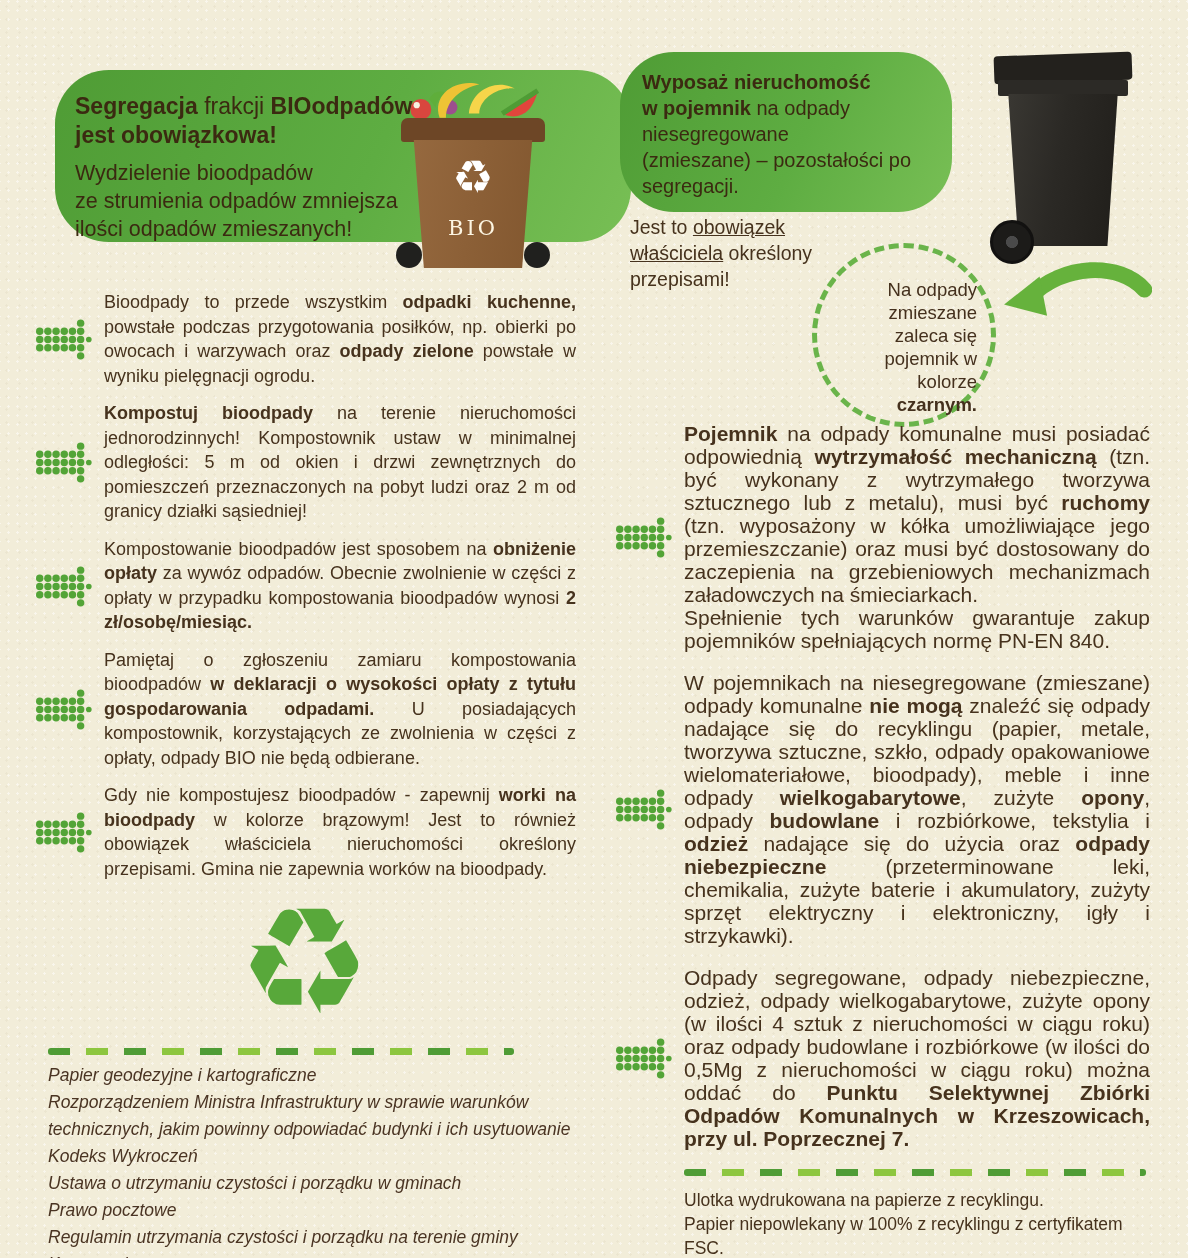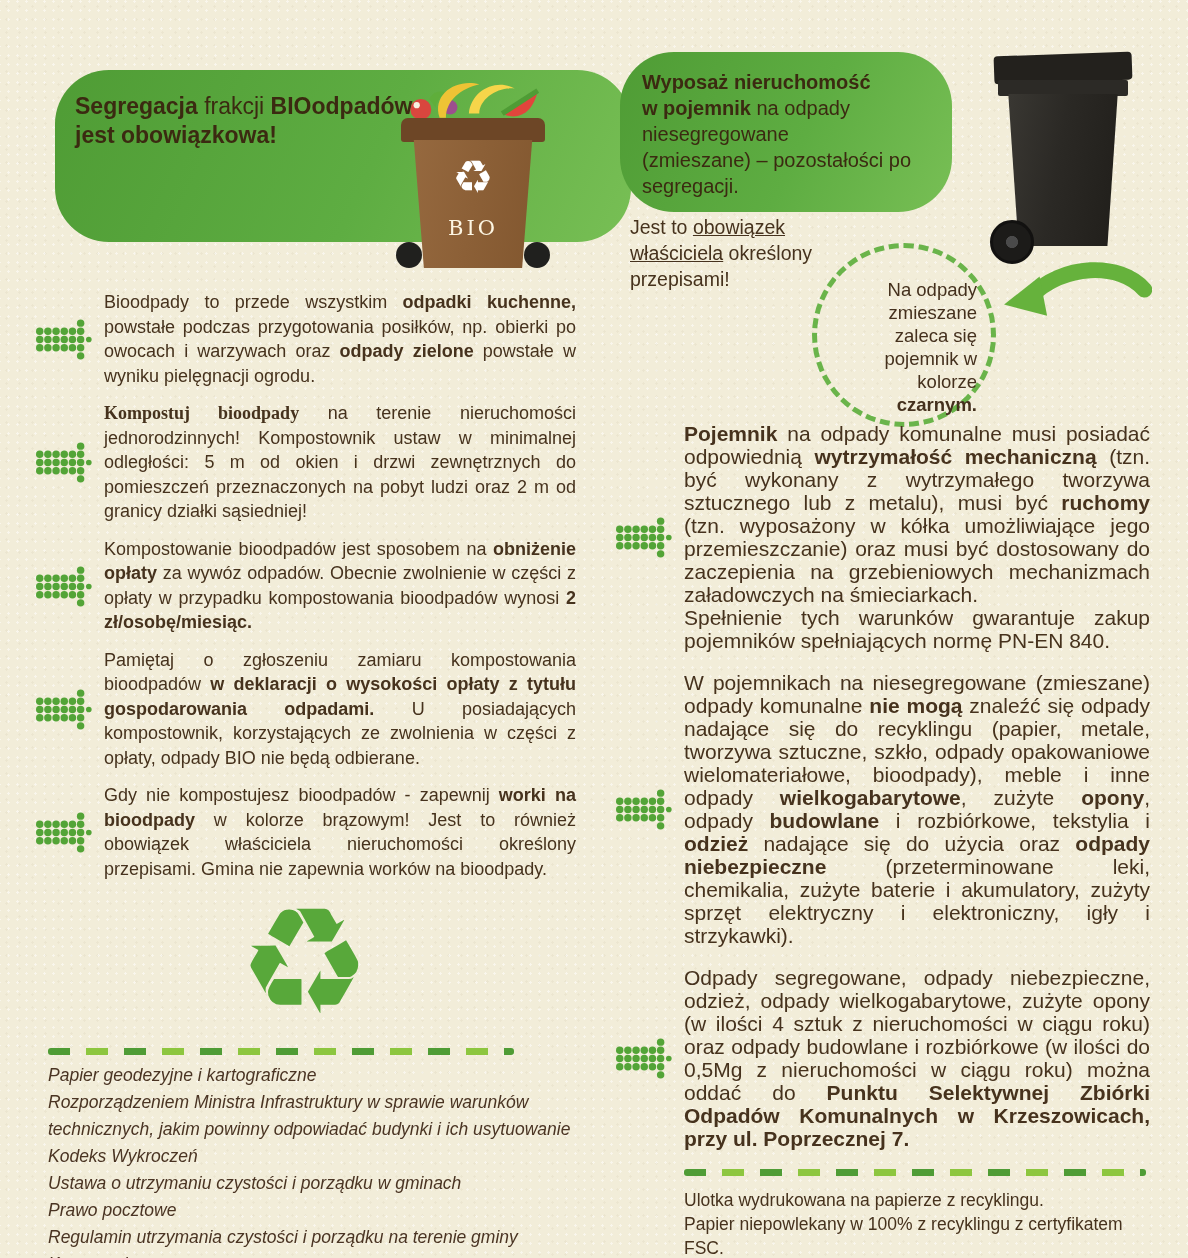--- a/index.html
+++ b/index.html
@@ -117,20 +117,23 @@
           <circle cx="49" cy="38" r="5"></circle>
           <circle cx="60" cy="38" r="5"></circle>
         <circle cx="60" cy="49" r="5"></circle>
       </g>
     </defs>
   </svg>
 
   <div class="banner" id="banner-left">
     <div class="title pre"><span style="font-weight: bold;">Segregacja</span><span> frakcji </span><span style="font-weight: bold;">BIOodpadów
 jest obowiązkowa!</span></div>
+    <div class="subtitle pre">Wydzielenie bioodpadów
+ze strumienia odpadów zmniejsza
+ilości odpadów zmieszanych!</div>
   </div>
 
   <div id="bio-bin">
     <svg width="140" height="48" viewBox="0 0 130 46" style="position:absolute;left:4px;top:-2px">
       <circle cx="16" cy="32" r="10" fill="#d9463e"></circle>
       <circle cx="12" cy="28" r="3" fill="#f7f1e0"></circle>
       <path d="M24 22 Q30 12 40 16 Q32 20 30 30 Z" fill="#5fae3b"></path>
       <circle cx="44" cy="30" r="7" fill="#9c4f8e"></circle>
       <path d="M34 40 C 26 16, 52 2, 72 8 C 54 12, 40 24, 40 40 Z" fill="#eec335"></path>
       <path d="M62 36 C 64 14, 88 2, 106 12 C 90 10, 72 22, 72 36 Z" fill="#f6d54a"></path>
@@ -174,21 +177,21 @@
     <div class="bullet">
       <svg width="58" height="41" viewBox="0 0 78 54">
           <use href="#dotarrow"></use>
         </svg>
       <p class="pre"><span>Bioodpady to przede wszystkim </span><span style="font-weight: bold;">odpadki kuchenne,</span><span> powstałe podczas przygotowania posiłków, np. obierki po owocach i warzywach oraz </span><span style="font-weight: bold;">odpady zielone</span><span> powstałe w wyniku pielęgnacji ogrodu.</span></p>
     </div>
     <div class="bullet">
       <svg width="58" height="41" viewBox="0 0 78 54">
           <use href="#dotarrow"></use>
         </svg>
-      <p class="pre"><span style="font-weight: bold; font-family: Liberation Serif, serif;">Kompostuj bioodpady</span><span> na terenie nieruchomości jednorodzinnych! Kompostownik ustaw w minimalnej odległości: 5 m od okien i drzwi zewnętrznych do pomieszczeń przeznaczonych na pobyt ludzi oraz 2 m od granicy działki sąsiedniej!</span></p>
+      <p class="pre"><span style="font-weight: bold;">Kompostuj bioodpady</span><span> na terenie nieruchomości jednorodzinnych! Kompostownik ustaw w minimalnej odległości: 5 m od okien i drzwi zewnętrznych do pomieszczeń przeznaczonych na pobyt ludzi oraz 2 m od granicy działki sąsiedniej!</span></p>
     </div>
     <div class="bullet">
       <svg width="58" height="41" viewBox="0 0 78 54">
           <use href="#dotarrow"></use>
         </svg>
       <p class="pre"><span>Kompostowanie bioodpadów jest sposobem na </span><span style="font-weight: bold;">obniżenie opłaty</span><span> za wywóz odpadów. Obecnie zwolnienie w części z opłaty w przypadku kompostowania bioodpadów wynosi </span><span style="font-weight: bold;">2 zł/osobę/miesiąc.</span></p>
     </div>
     <div class="bullet">
       <svg width="58" height="41" viewBox="0 0 78 54">
           <use href="#dotarrow"></use>

